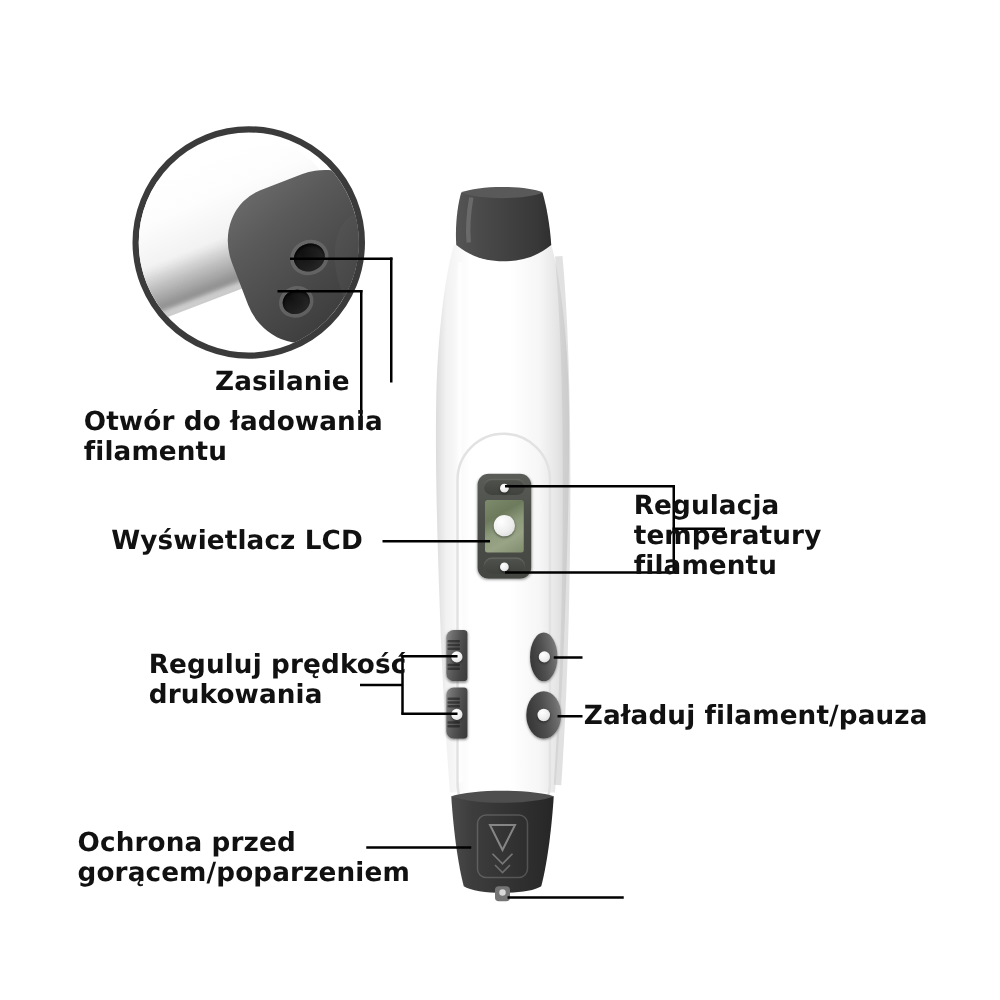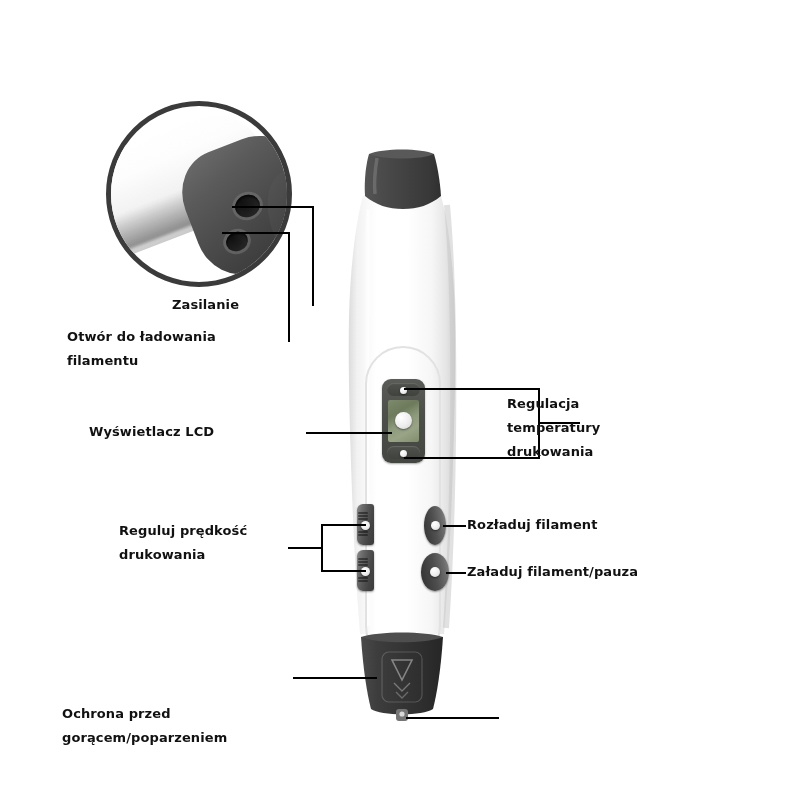--- a/index.html
+++ b/index.html
@@ -8,21 +8,21 @@
     width:800px; height:800px;
     font-family:"DejaVu Sans","Liberation Sans",sans-serif;
     position:relative; overflow:hidden;
   }
   #stage { position:absolute; inset:0; width:800px; height:800px; }
 
   
   .lbl {
     position:absolute;
     font-weight:700;
-    font-size:13px;
+    font-size:21px;
     line-height:24px;
     color:#111111;
     letter-spacing:0.1px;
     white-space:pre-line;
   }
   .lbl.r { text-align:left; }
 
   
   .ln { position:absolute; background:#000000; }
   .ln.h { height:1.6px; }
@@ -282,26 +282,25 @@
 
   <div class="lbl" style="left:172px; top:293px;">Zasilanie</div>
 
   <div class="lbl" style="left:67px; top:325px;">Otwór do ładowania
 filamentu</div>
 
   <div class="lbl" style="left:89px; top:420px;">Wyświetlacz LCD</div>
 
   <div class="lbl r" style="left:507px; top:392px;">Regulacja
 temperatury
-drukowania</div>
+filamentu</div>
 
   <div class="lbl" style="left:88px; top:519px;margin-left:31px;">Reguluj prędkość
 drukowania</div>
 
-  <div class="lbl r" style="left:467px; top:513px;">Rozładuj filament</div>
 
   <div class="lbl r" style="left:467px; top:560px;">Załaduj filament/pauza</div>
 
-  <div class="lbl" style="left:62px; top:662px;margin-top:40px;">Ochrona przed
+  <div class="lbl" style="left:62px; top:662px;">Ochrona przed
 gorącem/poparzeniem</div>
 
 
 </div>
 
 </body></html>

